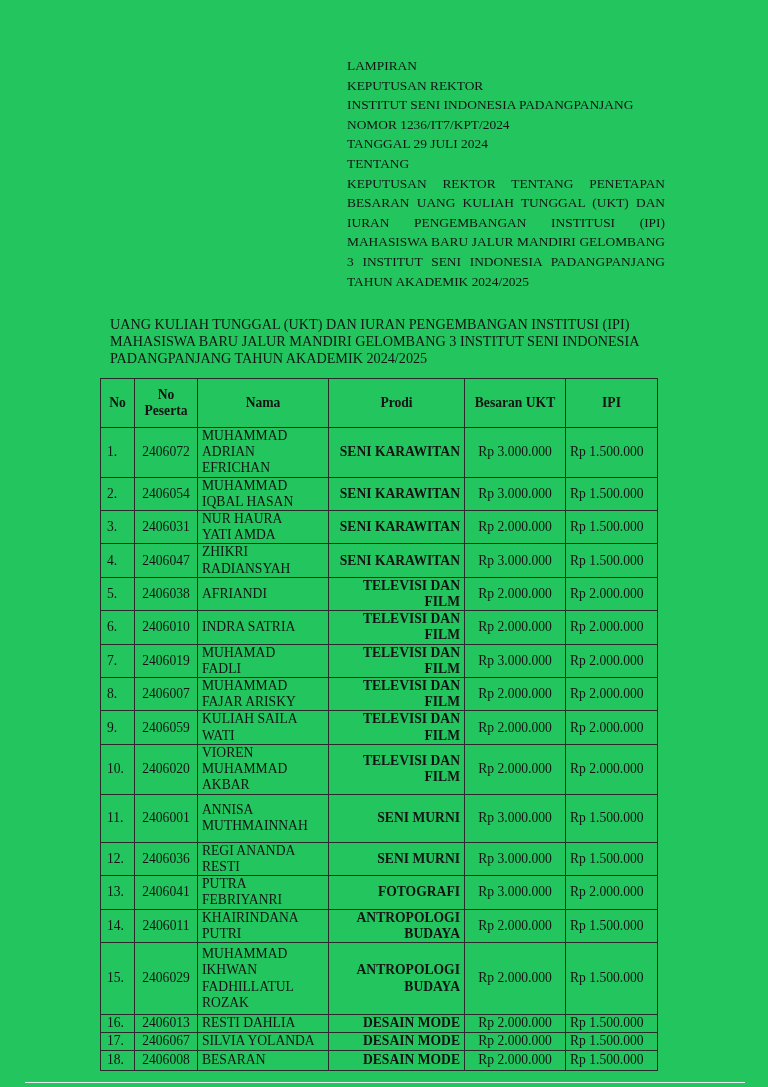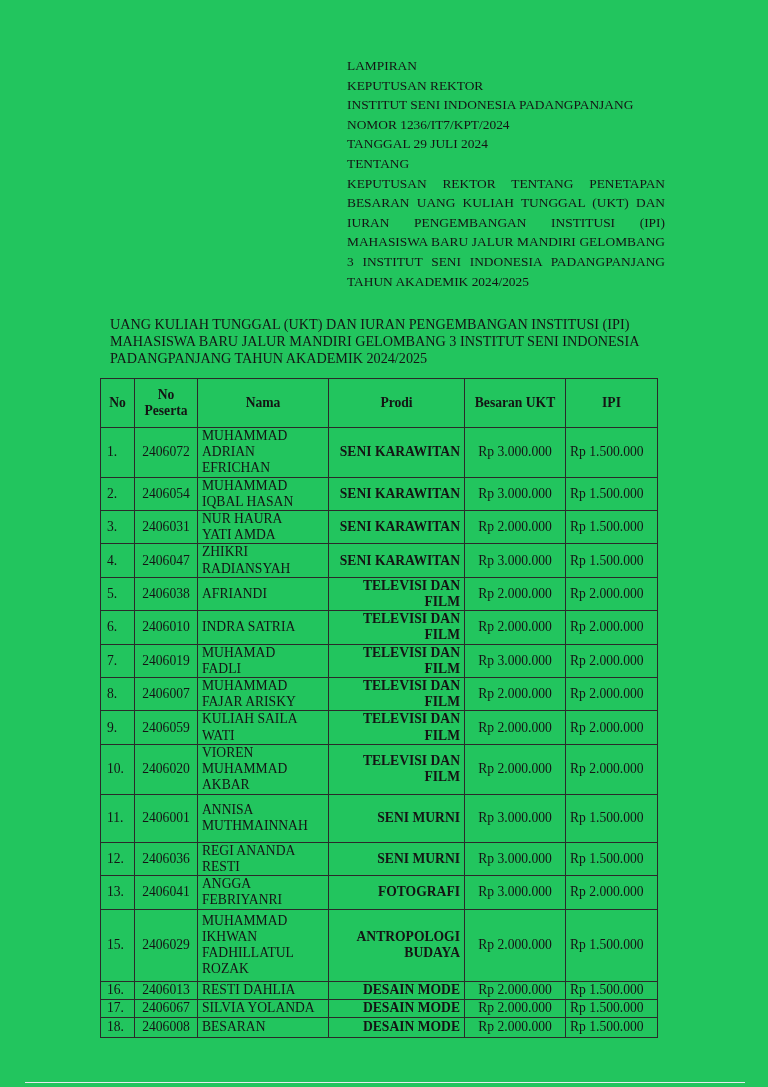--- a/index.html
+++ b/index.html
@@ -222,24 +222,32 @@
           <td class="no">12.</td>
           <td class="peserta">2406036</td>
           <td class="nama"><span>REGI ANANDA</span><br><span>RESTI</span></td>
           <td class="prodi"><span>SENI MURNI</span></td>
           <td class="ukt-val">Rp 3.000.000</td>
           <td class="ipi-val">Rp 1.500.000</td>
         </tr>
         <tr style="height: 33px;">
           <td class="no">13.</td>
           <td class="peserta">2406041</td>
-          <td class="nama"><span>ANGGA</span><br><span>FEBRIYANRI</span></td>
+          <td class="nama"><span>PUTRA</span><br><span>FEBRIYANRI</span></td>
           <td class="prodi"><span>FOTOGRAFI</span></td>
           <td class="ukt-val">Rp 3.000.000</td>
           <td class="ipi-val">Rp 2.000.000</td>
+        </tr>
+        <tr style="height: 32px;">
+          <td class="no">14.</td>
+          <td class="peserta">2406011</td>
+          <td class="nama"><span>KHAIRINDANA</span><br><span>PUTRI</span></td>
+          <td class="prodi"><span>ANTROPOLOGI</span><br><span>BUDAYA</span></td>
+          <td class="ukt-val">Rp 2.000.000</td>
+          <td class="ipi-val">Rp 1.500.000</td>
         </tr>
         <tr style="height: 72px;">
           <td class="no">15.</td>
           <td class="peserta">2406029</td>
           <td class="nama"><span>MUHAMMAD</span><br><span>IKHWAN</span><br><span>FADHILLATUL</span><br><span>ROZAK</span></td>
           <td class="prodi"><span>ANTROPOLOGI</span><br><span>BUDAYA</span></td>
           <td class="ukt-val">Rp 2.000.000</td>
           <td class="ipi-val">Rp 1.500.000</td>
         </tr>
         <tr style="height: 18px;">

